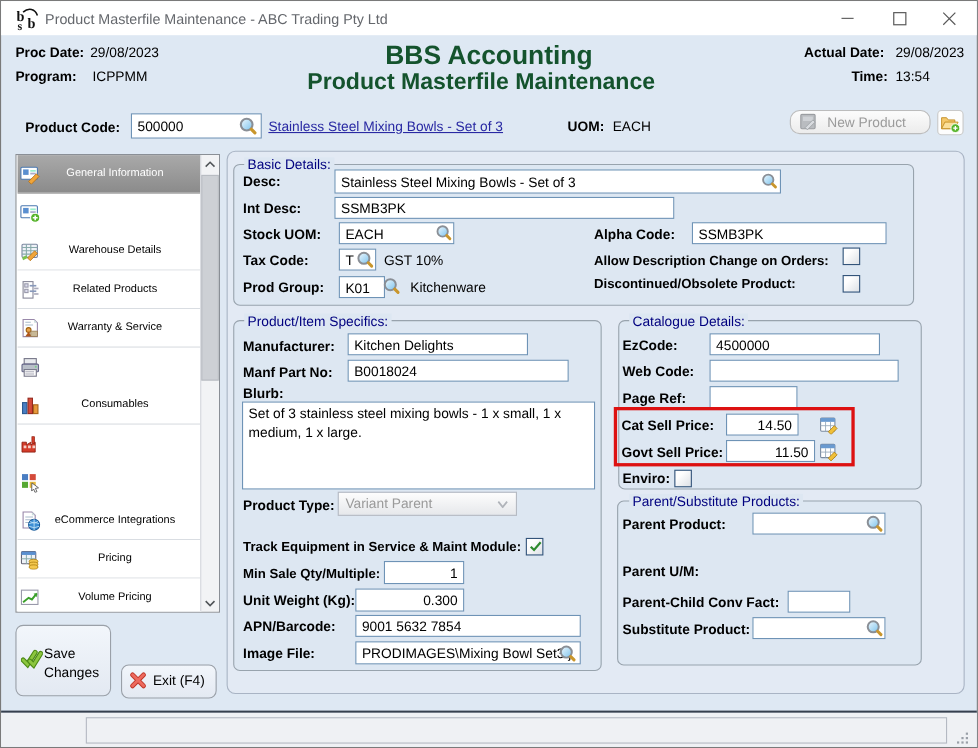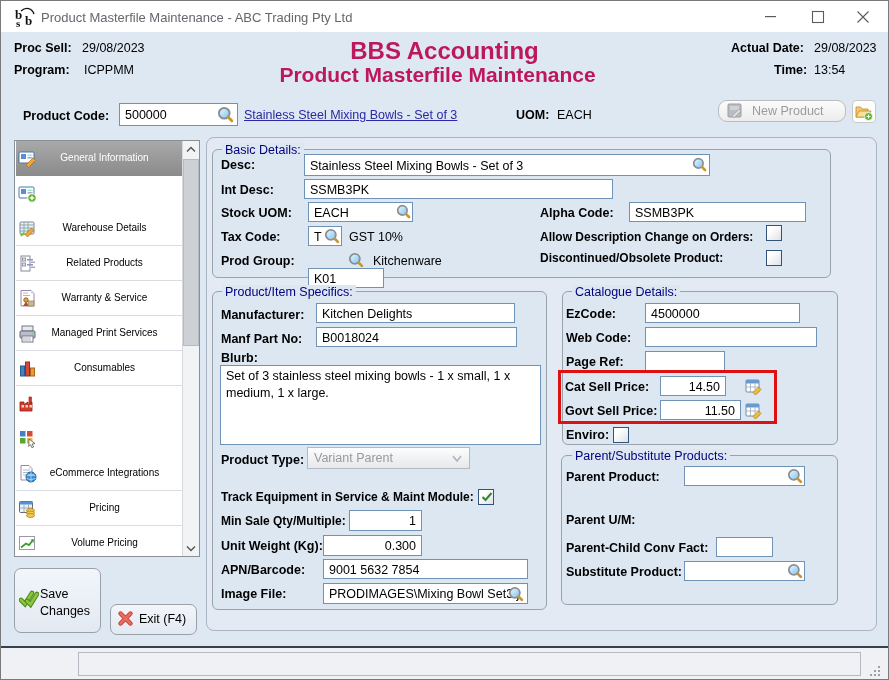--- a/index.html
+++ b/index.html
@@ -10,21 +10,21 @@
 .titlebar { position:absolute; left:1px; top:1px; right:1px; height:31px; background:#fff; }
 .title-txt { position:absolute; left:40px; top:9px; font-size:13px; color:#64676c; }
 .lbl { position:absolute; font-weight:bold; white-space:nowrap; }
 .val { position:absolute; white-space:nowrap; }
 .inp { position:absolute; background:#fff; border:1px solid #6e93b6; white-space:nowrap; line-height:18px; padding:1px 0 0 5px; overflow:hidden; }
 .inp.num { text-align:right; padding-right:5px; }
 .fs { position:absolute; border:1px solid #98a3ad; border-radius:6px; background:#dde7f2; }
 .leg { position:absolute; color:#00007f; background:#dde7f2; padding:0 3px; white-space:nowrap; font-size:12.5px; }
 .cb { position:absolute; width:16px; height:16px; background:linear-gradient(135deg,#fefefe 30%,#dde1e6); border:1px solid #33547a; }
 .mag { position:absolute; }
-.navy { color:#be185d; }
+.navy { color:#14532d; }
 .menu-item { position:absolute; left:1px; width:167px; height:35px; border-bottom:1px solid #d9dde2; text-align:center; line-height:34px; font-size:10px; background:#fff; padding-left:10px; }
 .menu-item.sel { background:linear-gradient(#a9a9a9,#8b8b8b); color:#fff; border-bottom:1px solid #8b8b8b; }
 .mi-icon { position:absolute; left:3px; top:8px; width:19px; height:19px; }
 </style>
 </head>
 <body>
 <svg width="0" height="0" style="position:absolute">
 <defs>
 <linearGradient id="glass" x1="0" y1="0" x2="1" y2="1">
 <stop offset="0" stop-color="#eef8fe"></stop>
@@ -45,21 +45,21 @@
       <rect width="11" height="1.2" x="3" y="0" fill="#5b5b5b"></rect>
     </svg>
  <svg class="abs" style="left:809px;top:9px" width="16" height="14">
       <rect x="2.5" y="1.5" width="11" height="11" fill="none" stroke="#5b5b5b" stroke-width="1.1"></rect>
     </svg>
  <svg class="abs" style="left:854px;top:9px" width="16" height="14">
       <path d="M2.5 1.5 L13.5 12.5 M13.5 1.5 L2.5 12.5" stroke="#5b5b5b" stroke-width="1.1"></path>
     </svg>
 </div>
 
-<div class="lbl" style="left:14px;top:41px">Proc Sell:</div>
+<div class="lbl" style="left:14px;top:41px">Proc Date:</div>
 <div class="val" style="left:82px;top:41px">29/08/2023</div>
 <div class="lbl" style="left:14px;top:63px">Program:</div>
 <div class="val" style="left:84px;top:63px">ICPPMM</div>
 <div class="abs navy" style="left:0;top:37px;width:889px;text-align:center;font-size:24px;font-weight:bold">BBS Accounting</div>
 <div class="abs navy" style="left:0;top:63px;width:875px;text-align:center;font-size:21px;font-weight:bold">Product Masterfile Maintenance</div>
 <div class="lbl" style="left:731px;top:41px">Actual Date:</div>
 <div class="val" style="left:814px;top:41px">29/08/2023</div>
 <div class="lbl" style="left:774px;top:63px">Time:</div>
 <div class="val" style="left:814px;top:63px">13:54</div>
 
@@ -85,21 +85,20 @@
     <path d="M1 14 L4 8 L16 8 L13 14 Z" fill="#fadf9a" stroke="#c08a1e" stroke-width="0.8"></path>
     <circle cx="13.5" cy="13.5" r="4" fill="#58b52c" stroke="#fff" stroke-width="0.8"></circle>
     <path d="M13.5 11.5 L13.5 15.5 M11.5 13.5 L15.5 13.5" stroke="#fff" stroke-width="1.2"></path>
   </svg>
 
 <div class="abs" id="sidebar" style="left:14px;top:140px;width:186px;height:417px;background:#fff;border:1px solid #8a8f96;overflow:hidden">
  <div class="menu-item sel" style="top:0">General Information</div>
  <div class="menu-item" style="top:70px">Warehouse Details</div>
  <div class="menu-item" style="top:105px">Related Products</div>
  <div class="menu-item" style="top:140px">Warranty &amp; Service</div>
- <div class="menu-item" style="top:175px">Managed Print Services</div>
  <div class="menu-item" style="top:210px">Consumables</div>
  <div class="menu-item" style="top:315px">eCommerce Integrations</div>
  <div class="menu-item" style="top:350px">Pricing</div>
  <div class="menu-item" style="top:385px">Volume Pricing</div>
 
  <svg class="mi-icon" style="top:8px" viewBox="0 0 19 19">
       <rect x="1" y="3" width="15" height="11" rx="1" fill="#fff" stroke="#4a78b0"></rect>
       <rect x="3" y="5" width="5" height="5" fill="#5a8fd0"></rect>
       <rect x="9.5" y="5.5" width="5" height="1.6" fill="#9ec"></rect>
       <rect x="9.5" y="8" width="5" height="1.6" fill="#aac"></rect>
@@ -233,33 +232,33 @@
 <div class="lbl" style="left:221px;top:230px">Tax Code:</div>
 <div class="inp" style="left:308px;top:226px;width:34px;height:20px">T</div>
 <svg class="mag" style="left:324px;top:228px" width="16" height="16" viewBox="0 0 15 15">
     <circle cx="6.4" cy="6.4" r="4.7" fill="url(#glass)" stroke="#8a8f96" stroke-width="1.7"></circle>
     <path d="M10.2 10.2 L13 13" stroke="#c9962c" stroke-width="2.6" stroke-linecap="round"></path>
   </svg>
 <div class="val" style="left:349px;top:230px">GST 10%</div>
 <div class="lbl" style="left:540px;top:230px;font-size:12px">Allow Description Change on Orders:</div>
 <div class="cb" style="left:766px;top:225px"></div>
 <div class="lbl" style="left:221px;top:254px">Prod Group:</div>
-<div class="inp" style="left:308px;top:268px;width:76px;height:20px">K01</div>
+<div class="inp" style="left:308px;top:251px;width:42px;height:20px">K01</div>
 <svg class="mag" style="left:348px;top:252px" width="16" height="16" viewBox="0 0 15 15">
     <circle cx="6.4" cy="6.4" r="4.7" fill="url(#glass)" stroke="#8a8f96" stroke-width="1.7"></circle>
     <path d="M10.2 10.2 L13 13" stroke="#c9962c" stroke-width="2.6" stroke-linecap="round"></path>
   </svg>
 <div class="val" style="left:373px;top:254px">Kitchenware</div>
 <div class="lbl" style="left:540px;top:251px;font-size:12px">Discontinued/Obsolete Product:</div>
 <div class="cb" style="left:766px;top:250px"></div>
 
 <div class="fs" style="left:212px;top:291px;width:335px;height:319px"></div>
 <div class="leg" style="left:222px;top:285px">Product/Item Specifics:</div>
 <div class="lbl" style="left:221px;top:308px">Manufacturer:</div>
-<div class="inp" style="left:316px;top:303px;width:199px;height:20px">Kitchen Delights</div>
+<div class="inp" style="left:316px;top:303px;width:164px;height:20px">Kitchen Delights</div>
 <div class="lbl" style="left:221px;top:332px">Manf Part No:</div>
 <div class="inp" style="left:316px;top:327px;width:201px;height:20px">B0018024</div>
 <div class="lbl" style="left:221px;top:351px">Blurb:</div>
 <div class="inp" style="left:220px;top:365px;width:321px;height:80px;white-space:normal;line-height:17px;padding-top:2px">Set of 3 stainless steel mixing bowls - 1 x small, 1 x medium, 1 x large.</div>
 <div class="lbl" style="left:221px;top:453px">Product Type:</div>
 <div class="abs" style="left:307px;top:447px;width:163px;height:22px;border:1px solid #b5bac2;background:linear-gradient(#fdfdfd,#e6e8eb);color:#9a9a9a;padding:3px 0 0 6px">Variant Parent</div>
 <svg class="abs" style="left:452px;top:455px" width="10" height="7">
     <path d="M1 1 L5 6 L9 1" fill="none" stroke="#b0b4ba" stroke-width="1.6"></path>
   </svg>
 <div class="lbl" style="left:221px;top:490px;font-size:12px">Track Equipment in Service &amp; Maint Module:</div>

